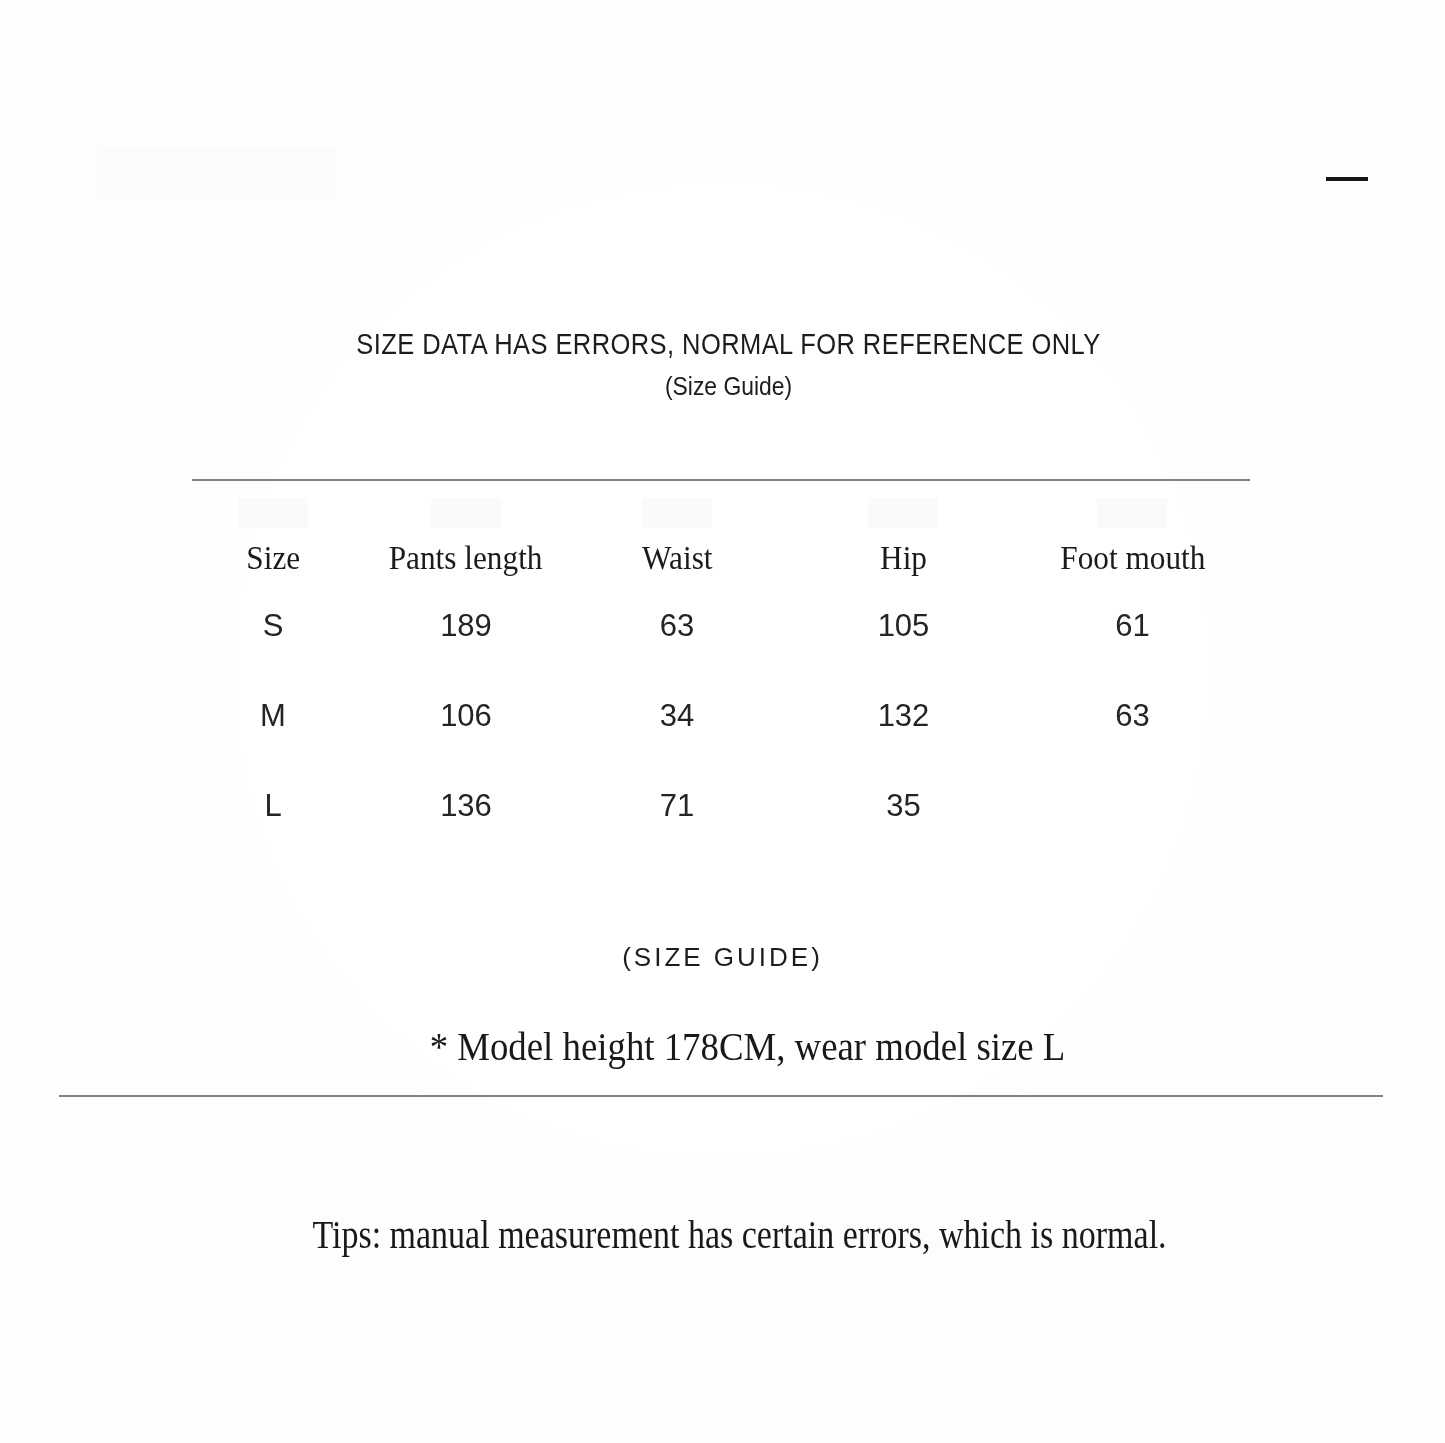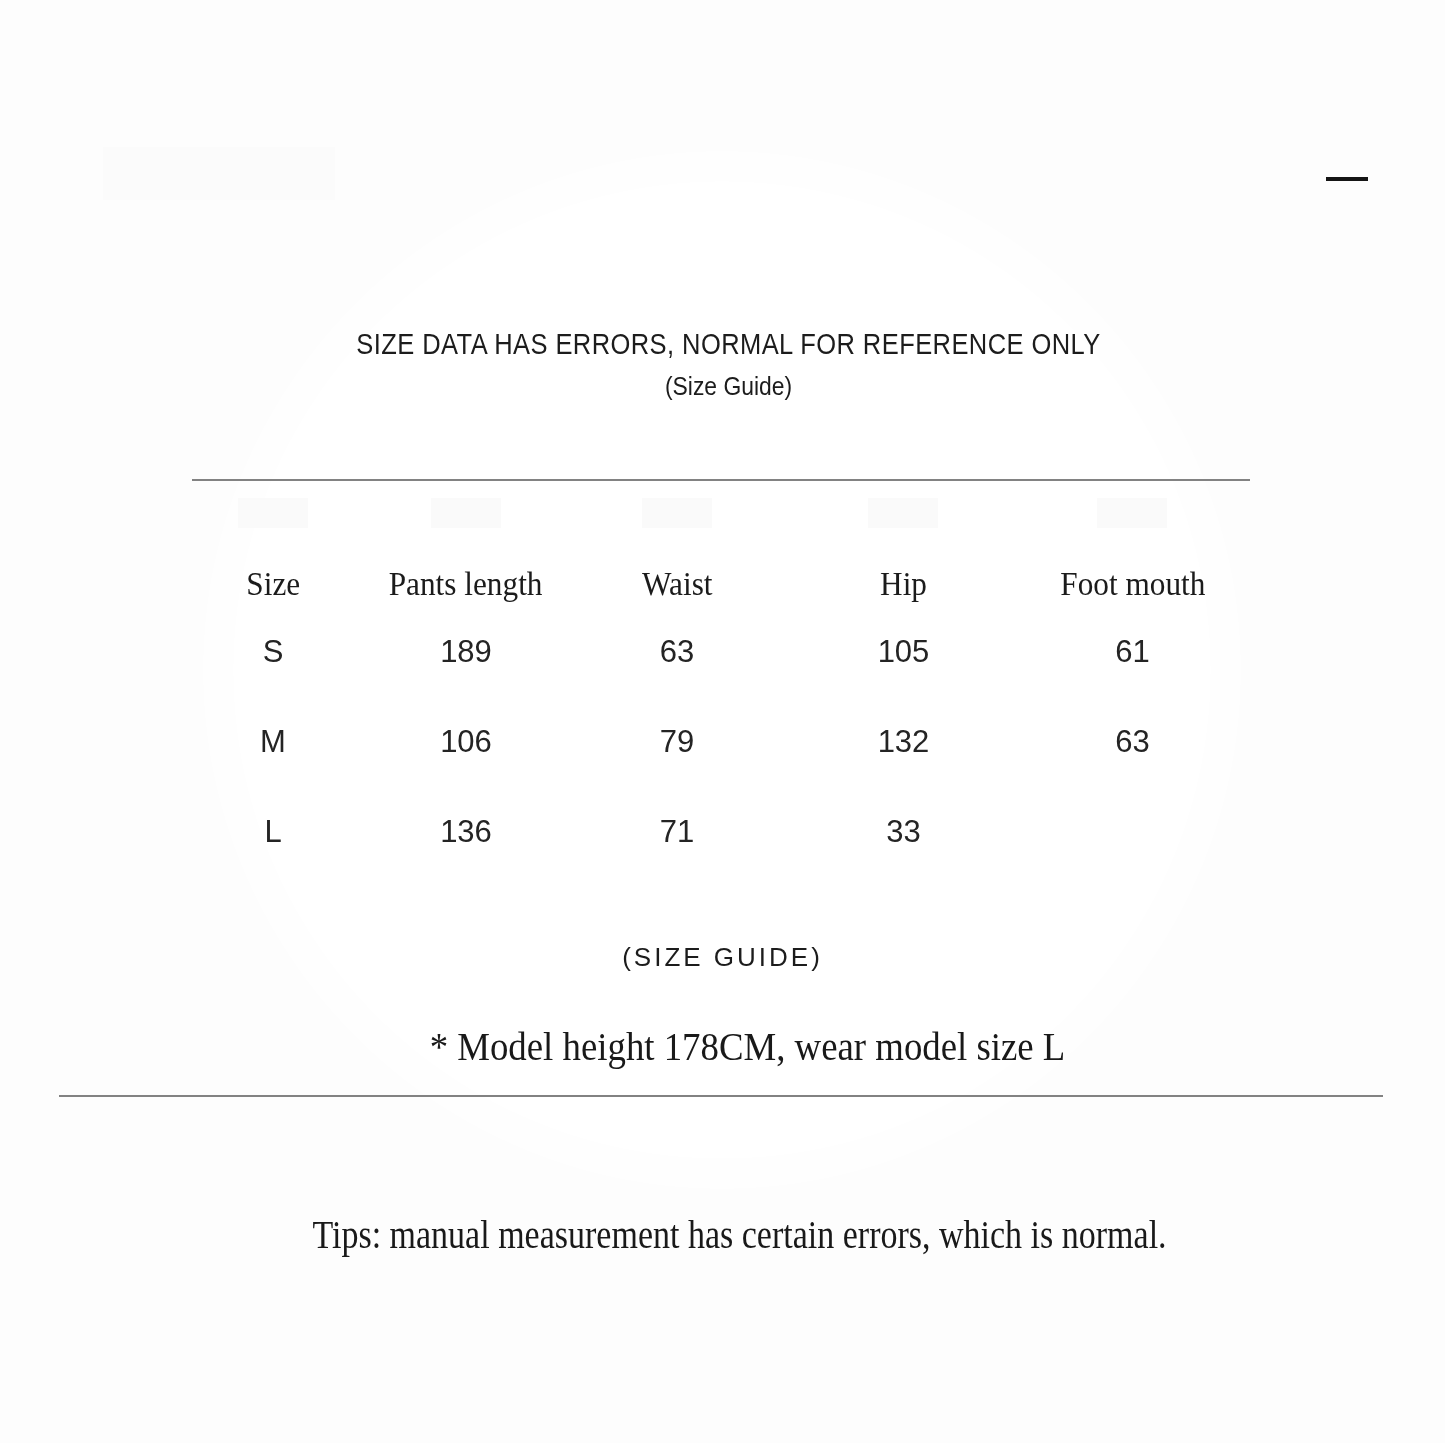--- a/index.html
+++ b/index.html
@@ -111,21 +111,20 @@
     left: 0;
     width: 1070px;
     height: 44px;
     line-height: 44px;
     display: grid;
     grid-template-columns: 190px 196px 226px 227px 231px;
   }
   .t-cell {
     text-align: center;
     white-space: nowrap;
-    margin-top: 26px;
   }
   .t-head {
     top: 536px;
     font-family: "Liberation Serif", serif;
     font-size: 34px;
     color: #1b1b1b;
   }
   .t-head .t-cell span {
     display: inline-block;
     transform: scaleX(0.92);
@@ -191,30 +190,30 @@
     <div class="t-cell">S</div>
     <div class="t-cell">189</div>
     <div class="t-cell">63</div>
     <div class="t-cell">105</div>
     <div class="t-cell">61</div>
   </div>
 
   <div class="t-row t-data row-m">
     <div class="t-cell">M</div>
     <div class="t-cell">106</div>
-    <div class="t-cell">79</div>
+    <div class="t-cell">34</div>
     <div class="t-cell">132</div>
     <div class="t-cell">63</div>
   </div>
 
   <div class="t-row t-data row-l">
     <div class="t-cell">L</div>
     <div class="t-cell">136</div>
     <div class="t-cell">71</div>
-    <div class="t-cell">33</div>
+    <div class="t-cell">35</div>
   </div>
 
 </div>
 
 <div class="centered-line size-caption">(SIZE GUIDE)</div>
 <div class="centered-line model-note">* Model height 178CM, wear model size L</div>
 
 <div class="rule rule-bottom"></div>
 
 <div class="centered-line tips-note">Tips: manual measurement has certain errors, which is normal.</div>

